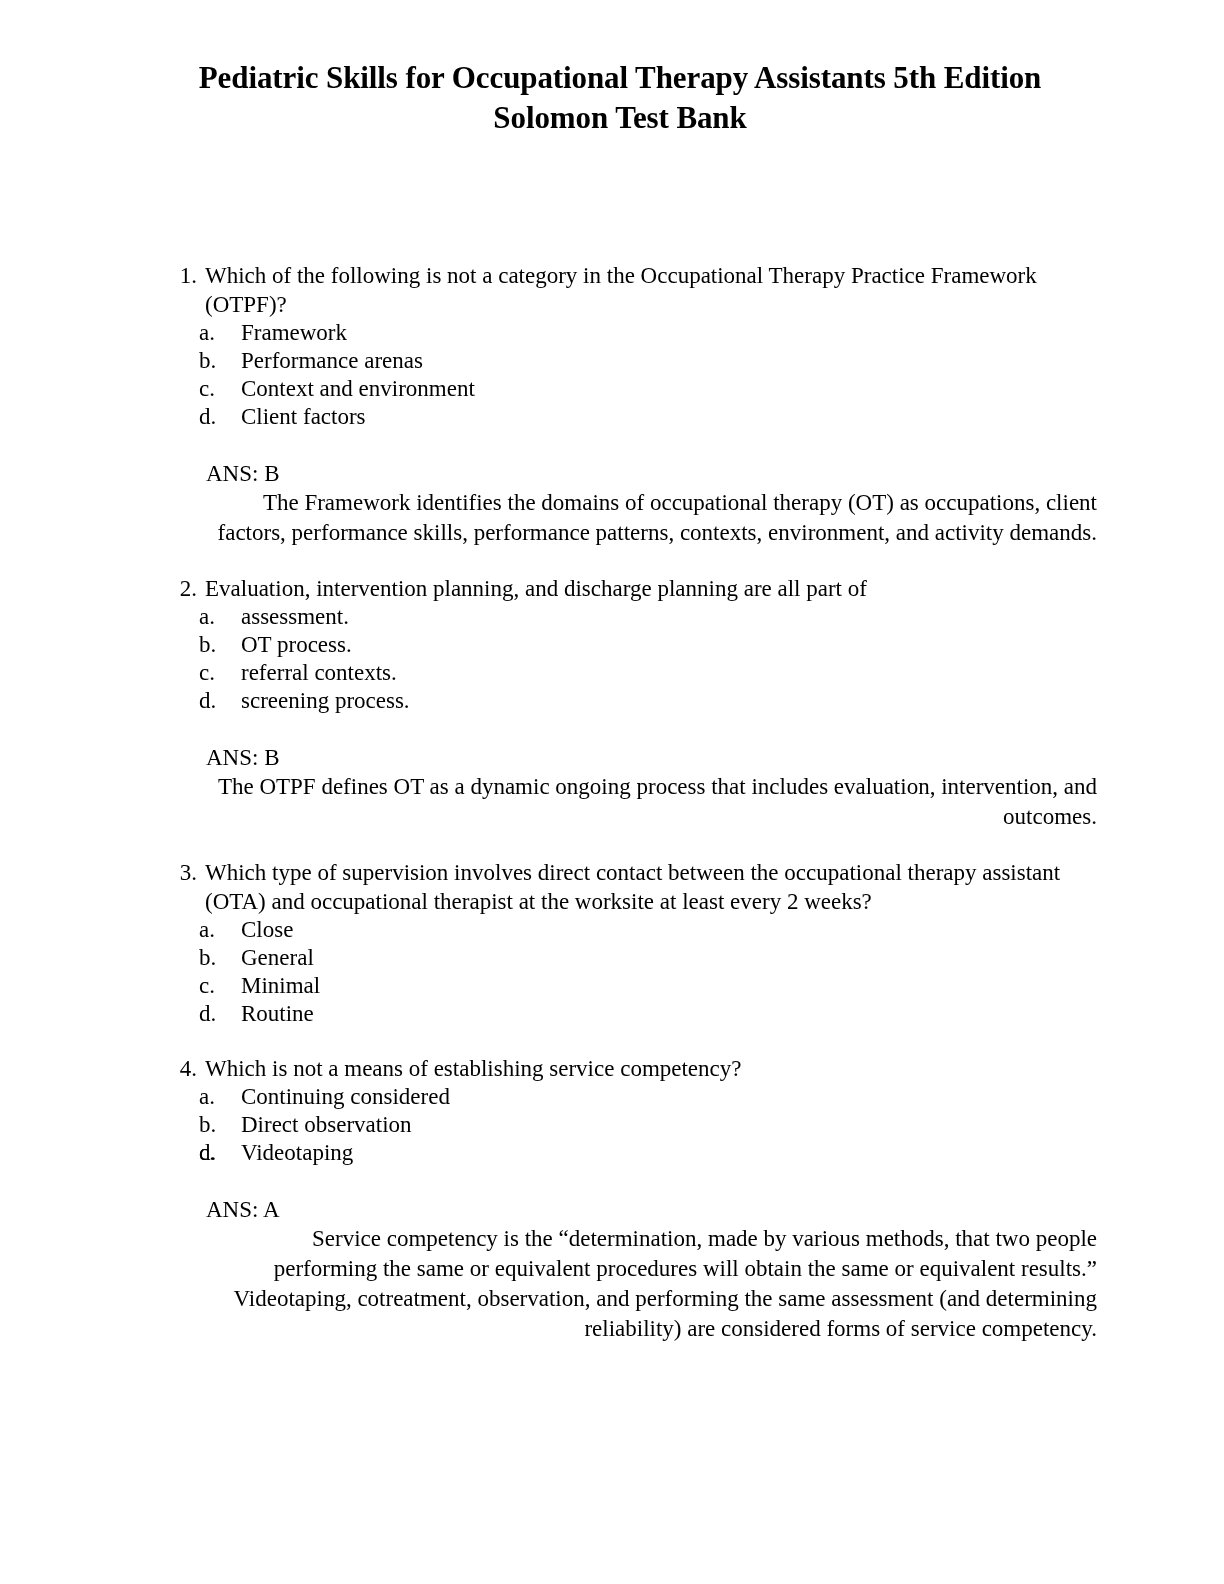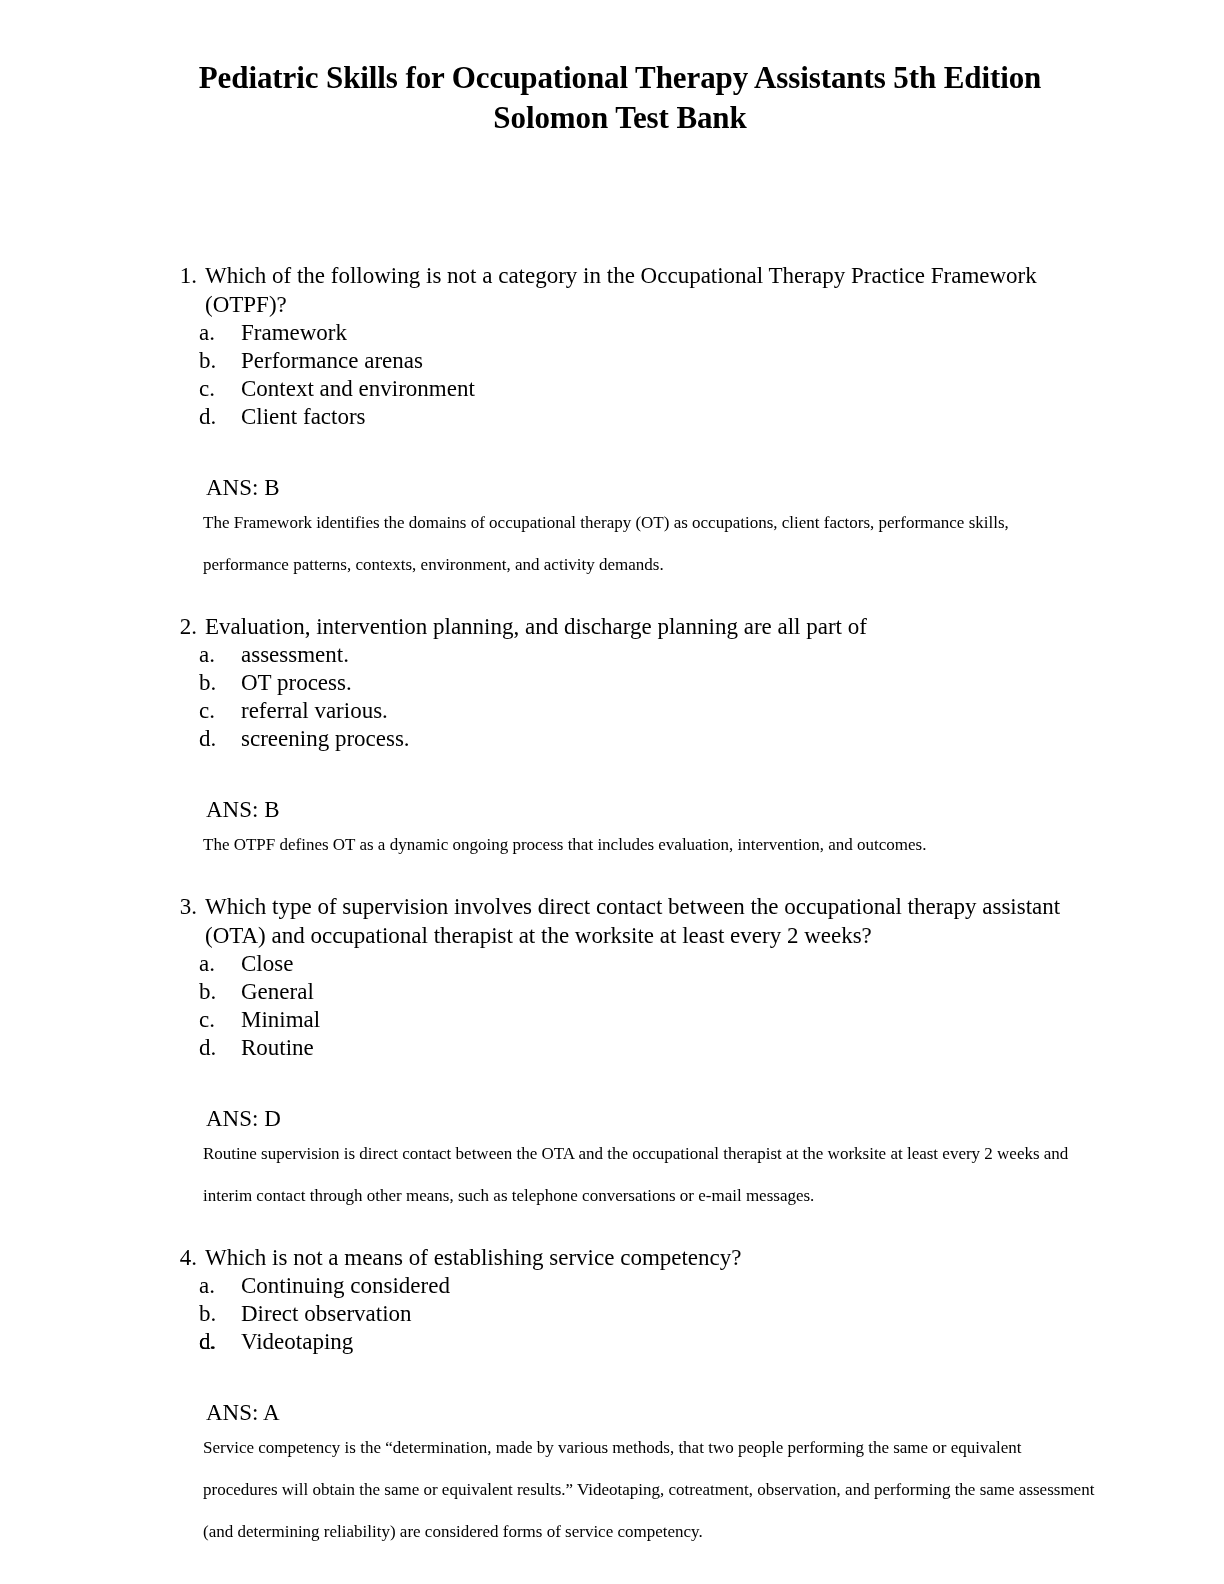--- a/index.html
+++ b/index.html
@@ -101,34 +101,34 @@
   .opt-letter {
     position: absolute;
     left: -42px;
     top: 0;
     width: 30px;
     text-align: left;
     font-size: 23px;
     line-height: 28px;
   }
   .answer-wrap {
-    margin-top: 42px;
+    margin-top: 28px;
   }
   .ans-line {
     margin-left: 206px;
     margin-right: 129px;
     font-size: 23px;
     line-height: 29px;
   }
   .rationale {
     margin-left: 203px;
     margin-right: 127px;
-    font-size: 17px;
-    line-height: 42px;
-    text-align: left;
+    font-size: 23px;
+    line-height: 30px;
+    text-align: right;
   }
 </style>
 </head>
 <body>
 
 <div class="page">
 
   <div class="doc-title">
     <span class="title-line">Pediatric Skills for Occupational Therapy Assistants 5th Edition</span>
     <span class="title-line">Solomon Test Bank</span>
@@ -147,40 +147,36 @@
         <div class="answer-wrap">
           <div class="ans-line">ANS: B</div>
           <div class="rationale">The Framework identifies the domains of occupational therapy (OT) as occupations, client factors, performance skills, performance patterns, contexts, environment, and activity demands.</div>
         </div>
       </div>
       <div class="question-block">
         <div class="q-stem"><span class="q-number">2.</span><span>Evaluation, intervention planning, and discharge planning are all part of</span></div>
         <ul class="options">
           <li class="option"><span class="opt-letter">a.</span><span>assessment.</span></li>
           <li class="option"><span class="opt-letter">b.</span><span>OT process.</span></li>
-          <li class="option"><span class="opt-letter">c.</span><span>referral various.</span></li>
+          <li class="option"><span class="opt-letter">c.</span><span>referral contexts.</span></li>
           <li class="option"><span class="opt-letter">d.</span><span>screening process.</span></li>
         </ul>
         <div class="answer-wrap">
           <div class="ans-line">ANS: B</div>
           <div class="rationale">The OTPF defines OT as a dynamic ongoing process that includes evaluation, intervention, and outcomes.</div>
         </div>
       </div>
       <div class="question-block">
         <div class="q-stem"><span class="q-number">3.</span><span>Which type of supervision involves direct contact between the occupational therapy assistant (OTA) and occupational therapist at the worksite at least every 2 weeks?</span></div>
         <ul class="options">
           <li class="option"><span class="opt-letter">a.</span><span>Close</span></li>
           <li class="option"><span class="opt-letter">b.</span><span>General</span></li>
           <li class="option"><span class="opt-letter">c.</span><span>Minimal</span></li>
           <li class="option"><span class="opt-letter">d.</span><span>Routine</span></li>
         </ul>
-        <div class="answer-wrap">
-          <div class="ans-line">ANS: D</div>
-          <div class="rationale">Routine supervision is direct contact between the OTA and the occupational therapist at the worksite at least every 2 weeks and interim contact through other means, such as telephone conversations or e-mail messages.</div>
-        </div>
       </div>
       <div class="question-block">
         <div class="q-stem"><span class="q-number">4.</span><span>Which is not a means of establishing service competency?</span></div>
         <ul class="options">
           <li class="option"><span class="opt-letter">a.</span><span>Continuing considered</span></li>
           <li class="option"><span class="opt-letter">b.</span><span>Direct observation</span></li>
           <li class="option"><span class="opt-letter">c.</span></li>
           <li class="option"><span class="opt-letter">d.</span><span>Videotaping</span></li>
         </ul>
         <div class="answer-wrap">

